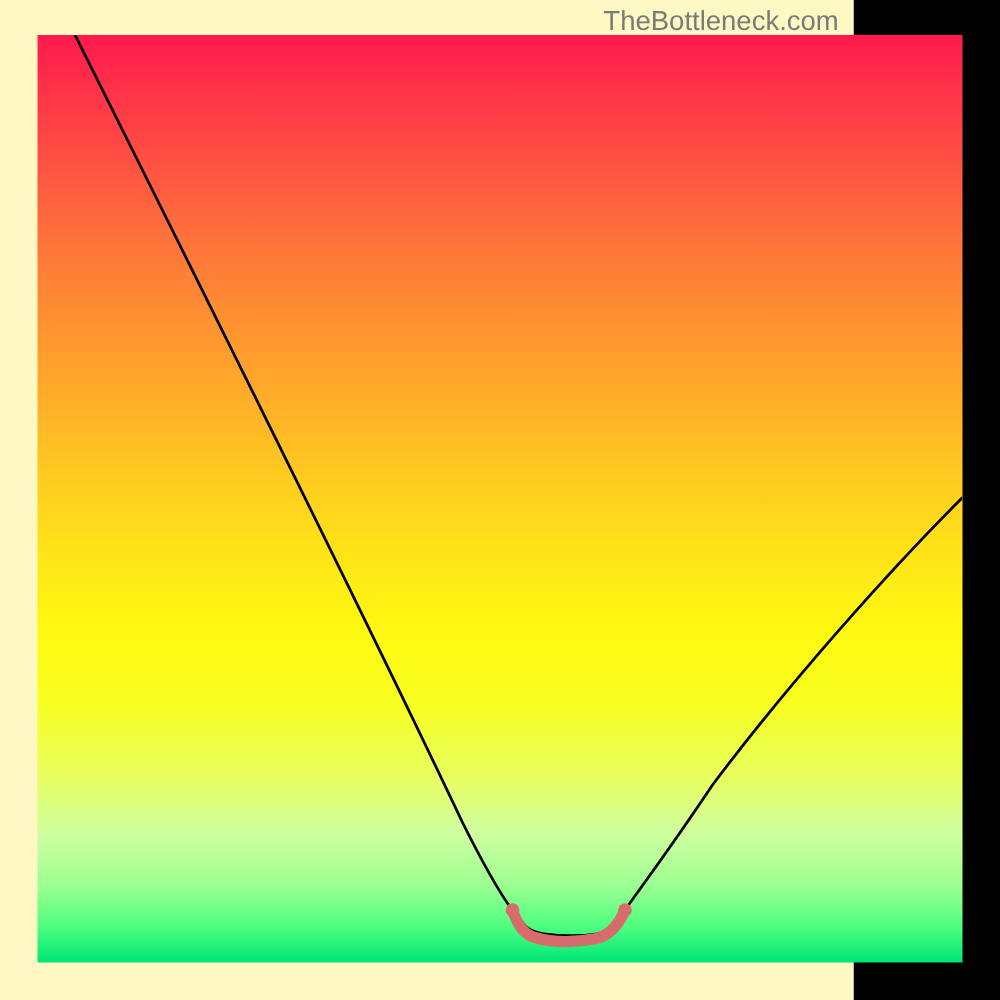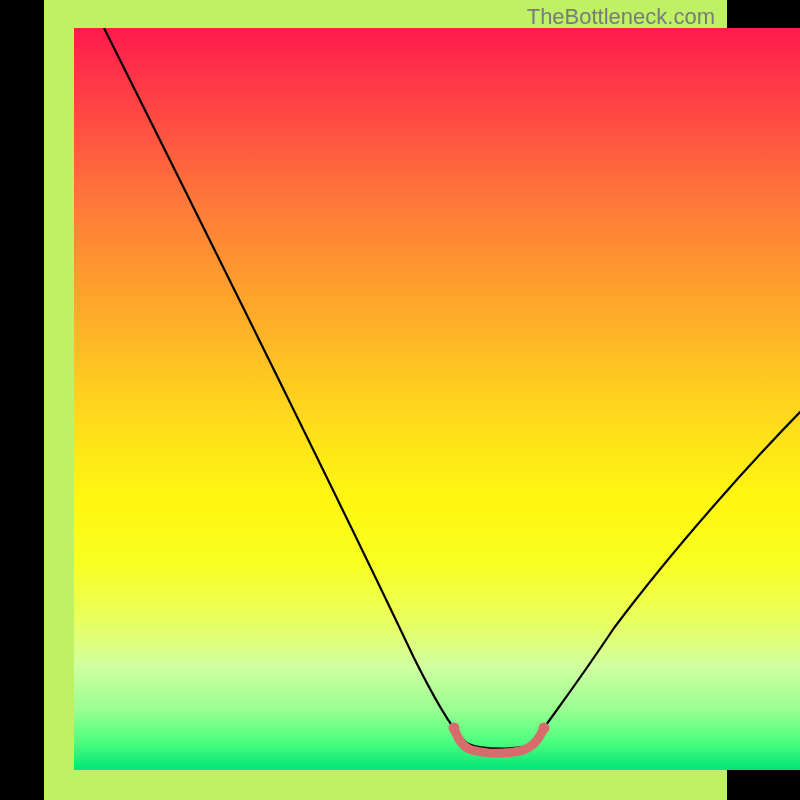--- a/index.html
+++ b/index.html
@@ -10,22 +10,21 @@
     position: relative;
     overflow: hidden;
     font-family: Arial, sans-serif;
   }
   .frame {
     position: absolute;
     top: 0;
     left: 0;
     width: 683px;
     height: 800px;
-    background: #bef264;
-    margin-left: 44px;
+    background: #fef9c3;
   }
   .plot-area {
     position: absolute;
     top: 28px;
     left: 30px;
     width: 740px;
     height: 742px;
     background: linear-gradient(to bottom,
       #ff1a4d 0%,
       #ff3a47 8%,

